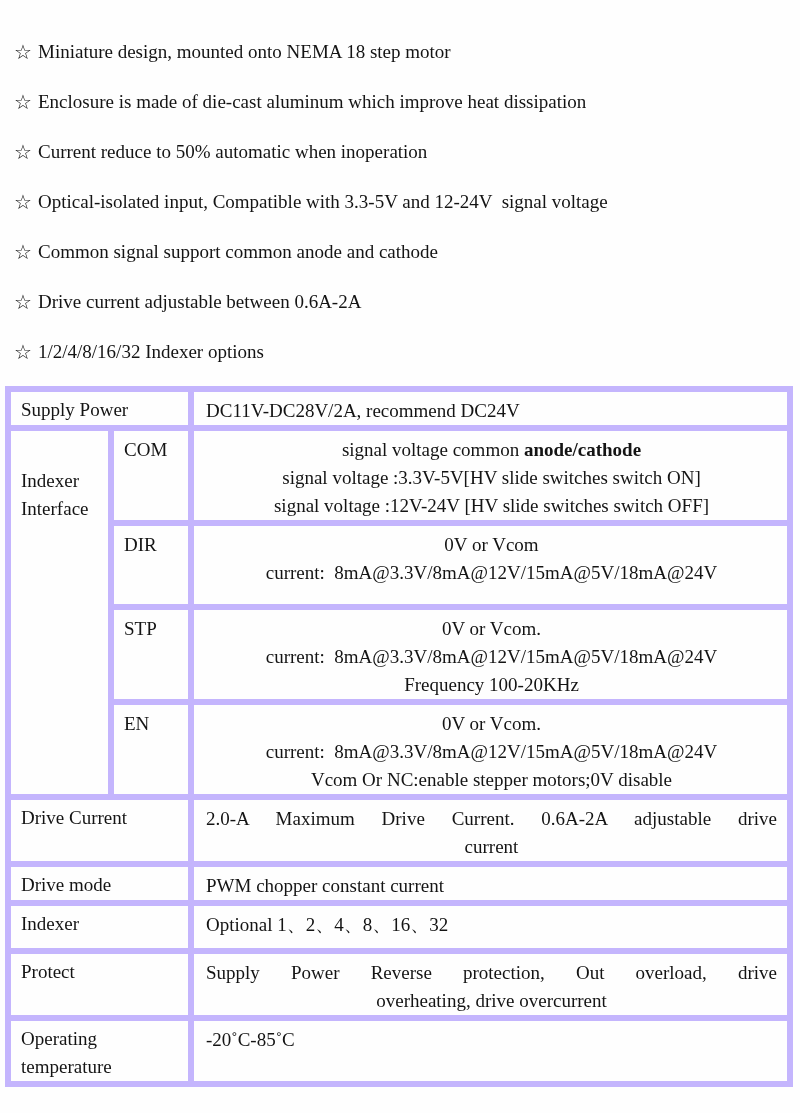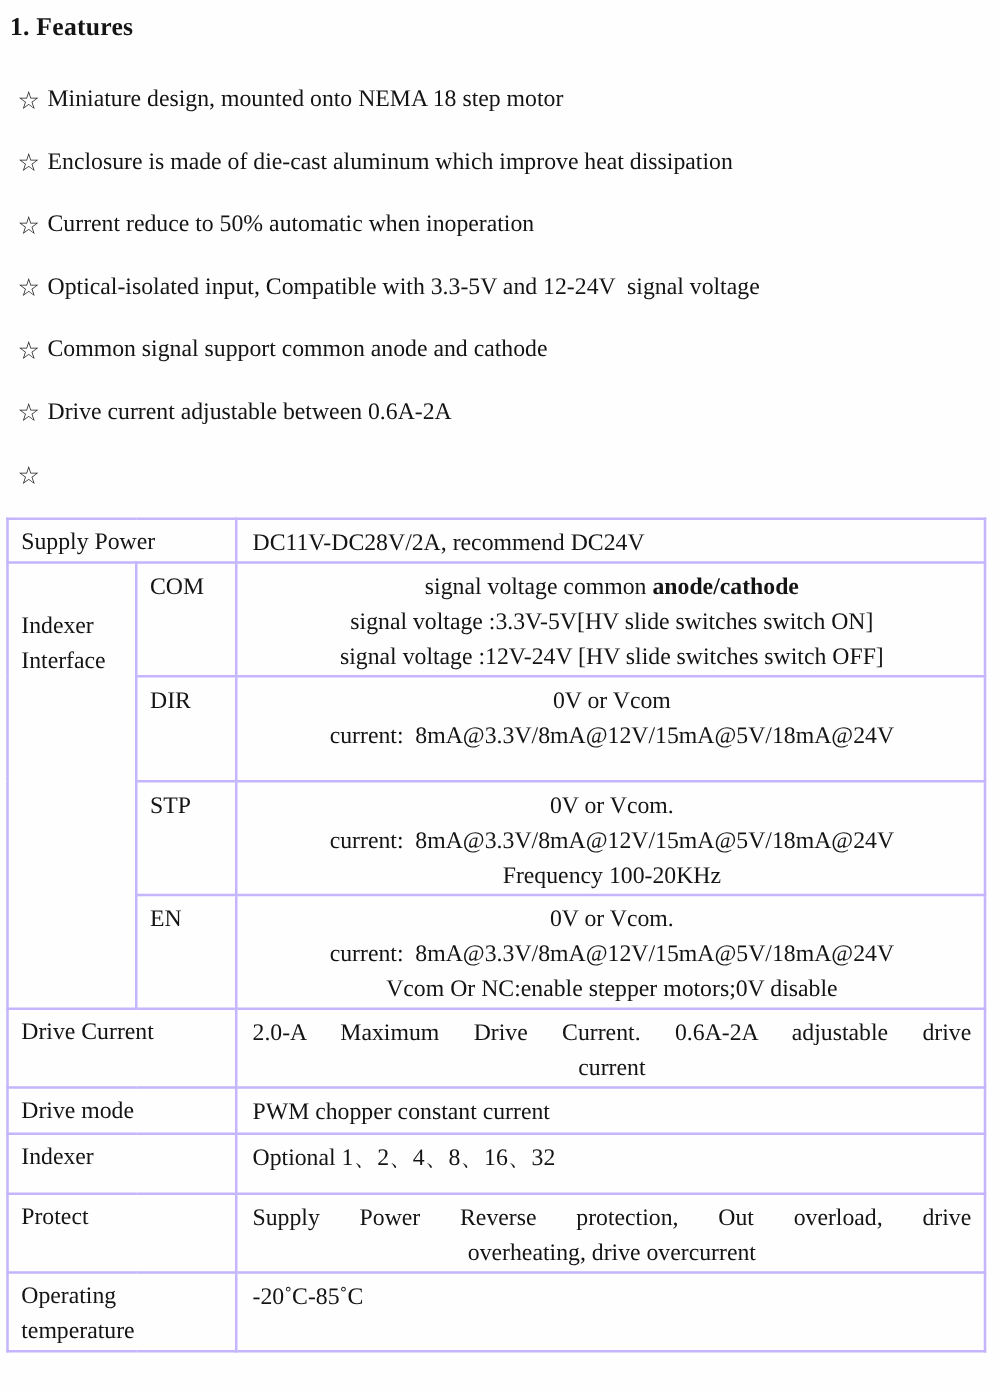--- a/index.html
+++ b/index.html
@@ -41,21 +41,21 @@
   .params-heading { margin-top: 36px; }
 
   table.params {
     border-collapse: collapse;
     table-layout: fixed;
     width: 782px;
     margin-top: 20px;
     margin-left: -3px;
   }
   table.params td {
-    border: 2px solid #c4b5fd;
+    border: 6px solid #c4b5fd;
     vertical-align: top;
     font-size: 19px;
     line-height: 28px;
     overflow: hidden;
     margin-top: 48px;
   }
   td.lbl  { padding: 4px 6px 0 10px; }
   td.group{ padding: 36px 6px 0 10px; }
   td.sig  { padding: 5px 4px 0 10px; }
   td.val  { padding: 5px 10px 0 12px; }
@@ -71,21 +71,20 @@
   tr.r7  { height: 37px; }
   tr.r8  { height: 48px; }
   tr.r9  { height: 60px; }
   tr.r10 { height: 63px; }
 </style>
 </head>
 <body>
 
 <div class="page">
 
-  <div class="heading">1. Features</div>
 
   <div class="features">
     <div class="feature">
       <span class="star">☆</span>
       <span class="ftext">Miniature design, mounted onto NEMA 18 step motor</span>
     </div>
     <div class="feature">
       <span class="star">☆</span>
       <span class="ftext">Enclosure is made of die-cast aluminum which improve heat dissipation</span>
     </div>
@@ -100,20 +99,21 @@
     <div class="feature">
       <span class="star">☆</span>
       <span class="ftext">Common signal support common anode and cathode</span>
     </div>
     <div class="feature">
       <span class="star">☆</span>
       <span class="ftext">Drive current adjustable between 0.6A-2A</span>
     </div>
     <div class="feature">
       <span class="star">☆</span>
+      <span class="ftext">1/2/4/8/16/32 Indexer options</span>
     </div>
   </div>
 
 
   <table class="params">
     <colgroup>
       <col style="width:103px">
       <col style="width:80px">
       <col style="width:599px">
     </colgroup>

